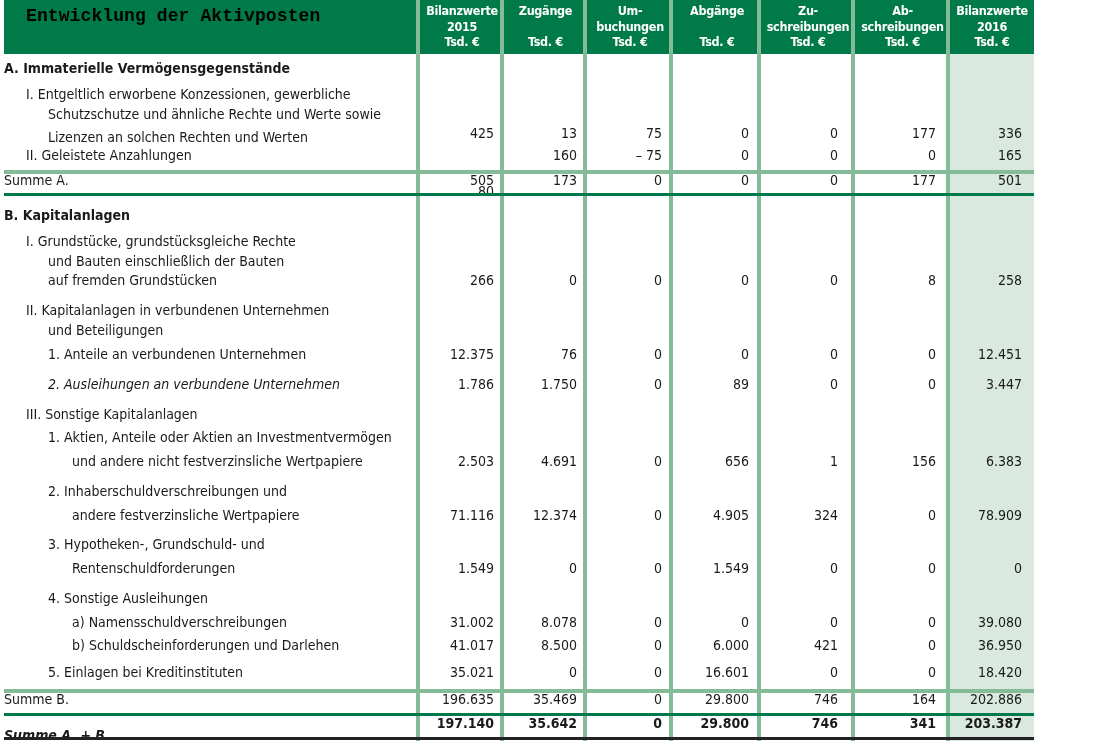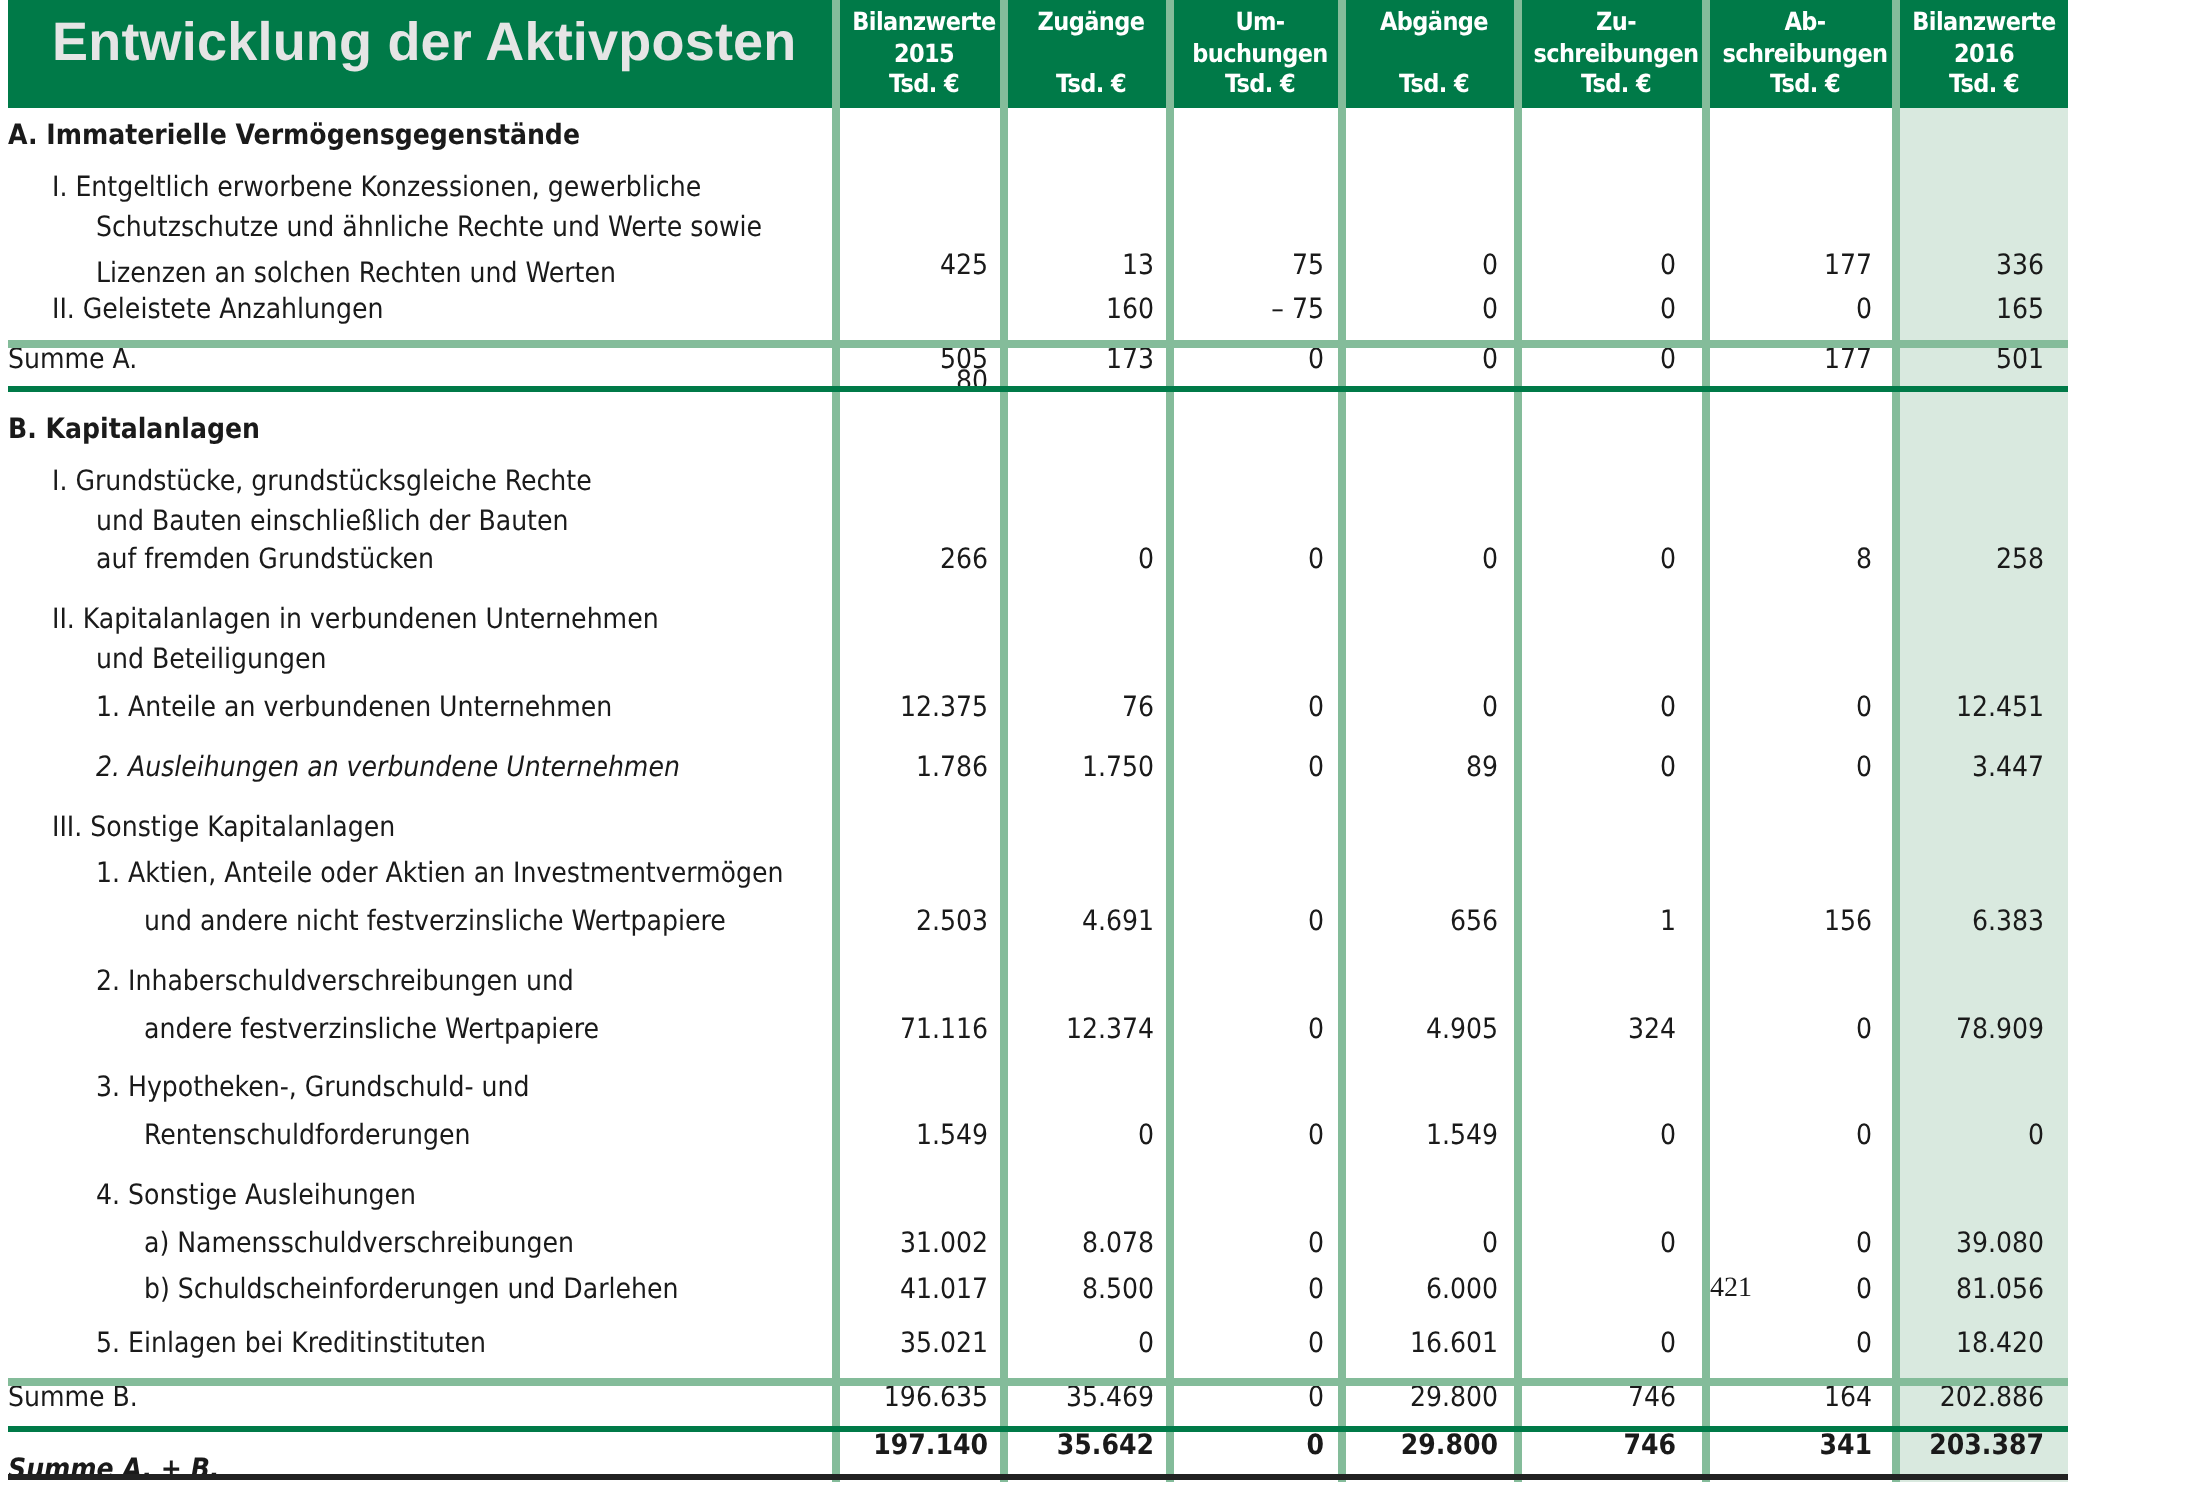--- a/index.html
+++ b/index.html
@@ -1,21 +1,21 @@
 <!DOCTYPE html>
 <html><head>
 <meta charset="utf-8">
 <style>
   html, body { margin:0; padding:0; background:#ffffff; }
   body { width:1094px; height:750px; position:relative; overflow:hidden;
          font-family:"DejaVu Sans Condensed","DejaVu Sans", sans-serif; color:#1a1a1a; }
   .tbl { position:absolute; left:4px; top:0; width:1030px; }
   .hdr { position:absolute; left:0; top:0; width:1030px; height:54px; background:#007a48; }
-  .title { position:absolute; left:22px; top:6px; font-size:27px; font-weight:bold; color:#e5e5e5;
-           font-family:Liberation Sans, sans-serif; letter-spacing:0.1px; }
+  .title { position:absolute; left:22px; top:6px; font-size:18px; font-weight:bold; color:#000000;
+           font-family:Liberation Mono, monospace; letter-spacing:0.1px; }
   .hcol { position:absolute; top:3px; height:50px; color:#fff; font-size:12.5px; font-weight:bold;
           text-align:center; line-height:15.5px; font-family:"DejaVu Sans Condensed","DejaVu Sans",sans-serif; letter-spacing:-0.3px; }
   .hcol span { display:block; height:15.5px; }
   .vline { position:absolute; top:0; width:4px; height:741px; background:#84bc9a; }
   .shade { position:absolute; left:946px; top:54px; width:84px; height:687px; background:#d9e9df; }
   .row { position:absolute; left:0; width:1030px; font-size:14px; }
   .lbl { position:absolute; white-space:nowrap; font-family:"DejaVu Sans Condensed","DejaVu Sans",sans-serif; }
   .num { position:absolute; text-align:right; white-space:nowrap; font-family:"DejaVu Sans Condensed","DejaVu Sans",sans-serif; }
   .bold { font-weight:bold; }
   .hrule { position:absolute; left:0; width:1030px; }
@@ -192,23 +192,23 @@
         <div class="num" style="left: 754px; width: 80px; top: 614px;">0</div>
         <div class="num" style="left: 852px; width: 80px; top: 614px;">0</div>
         <div class="num" style="left: 938px; width: 80px; top: 614px;">39.080</div>
       </div>
       <div class="row">
         <div class="lbl" style="left: 68px; top: 637px;">b) Schuldscheinforderungen und Darlehen</div>
         <div class="num" style="left: 410px; width: 80px; top: 637px;">41.017</div>
         <div class="num" style="left: 493px; width: 80px; top: 637px;">8.500</div>
         <div class="num" style="left: 578px; width: 80px; top: 637px;">0</div>
         <div class="num" style="left: 665px; width: 80px; top: 637px;">6.000</div>
-        <div class="num" style="left: 792px; width: 80px; top: 637px; font-family: Liberation Serif, serif;">421</div>
+        <div class="num" style="left: 754px; width: 80px; top: 637px;">421</div>
         <div class="num" style="left: 852px; width: 80px; top: 637px;">0</div>
-        <div class="num" style="left: 938px; width: 80px; top: 637px;">81.056</div>
+        <div class="num" style="left: 938px; width: 80px; top: 637px;">36.950</div>
       </div>
       <div class="row">
         <div class="lbl" style="left: 44px; top: 664px;">5.  Einlagen bei Kreditinstituten</div>
         <div class="num" style="left: 410px; width: 80px; top: 664px;">35.021</div>
         <div class="num" style="left: 493px; width: 80px; top: 664px;">0</div>
         <div class="num" style="left: 578px; width: 80px; top: 664px;">0</div>
         <div class="num" style="left: 665px; width: 80px; top: 664px;">16.601</div>
         <div class="num" style="left: 754px; width: 80px; top: 664px;">0</div>
         <div class="num" style="left: 852px; width: 80px; top: 664px;">0</div>
         <div class="num" style="left: 938px; width: 80px; top: 664px;">18.420</div>

